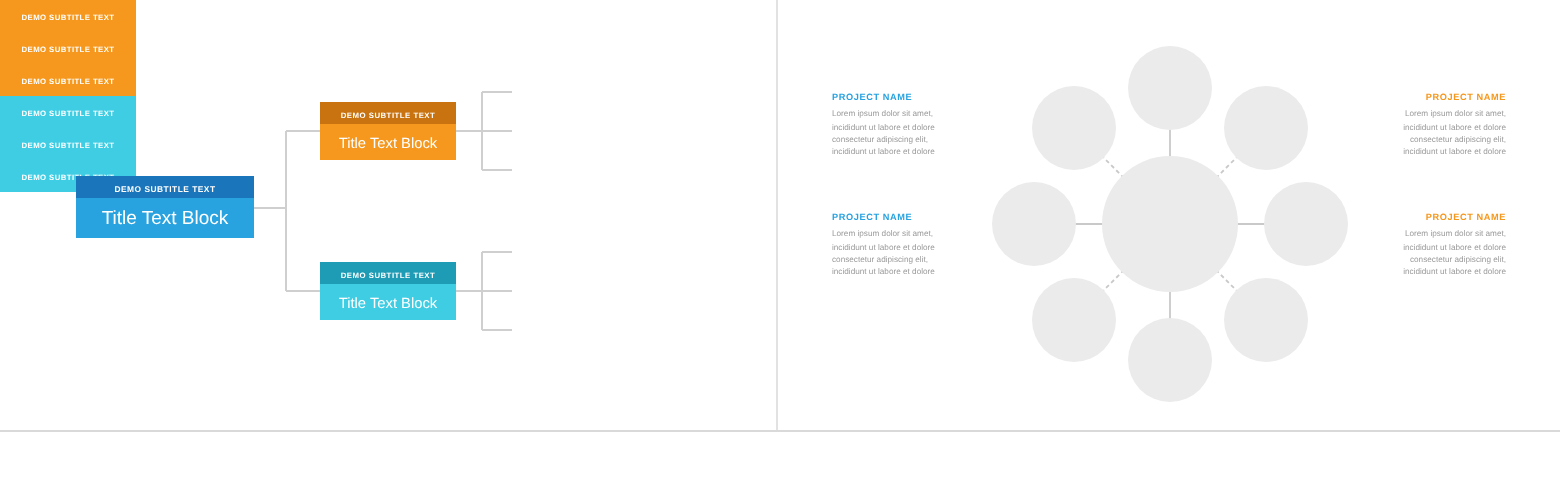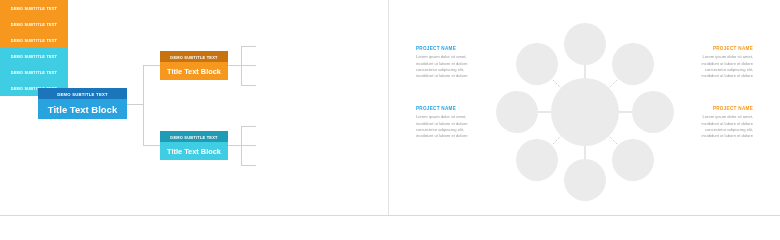--- a/index.html
+++ b/index.html
@@ -63,21 +63,21 @@
     color: #ffffff;
     font-weight: bold;
     letter-spacing: 0.25px;
     white-space: nowrap;
   }
   .node-body {
     width: 100%;
     box-sizing: border-box;
     text-align: right;
     color: #ffffff;
-    font-weight: bold;
+    font-weight: normal;
     white-space: nowrap;
     display: flex;
     align-items: center;
     justify-content: center;
   }
 
   
   .node-root {
     left: 38px;
     top: 88px;

